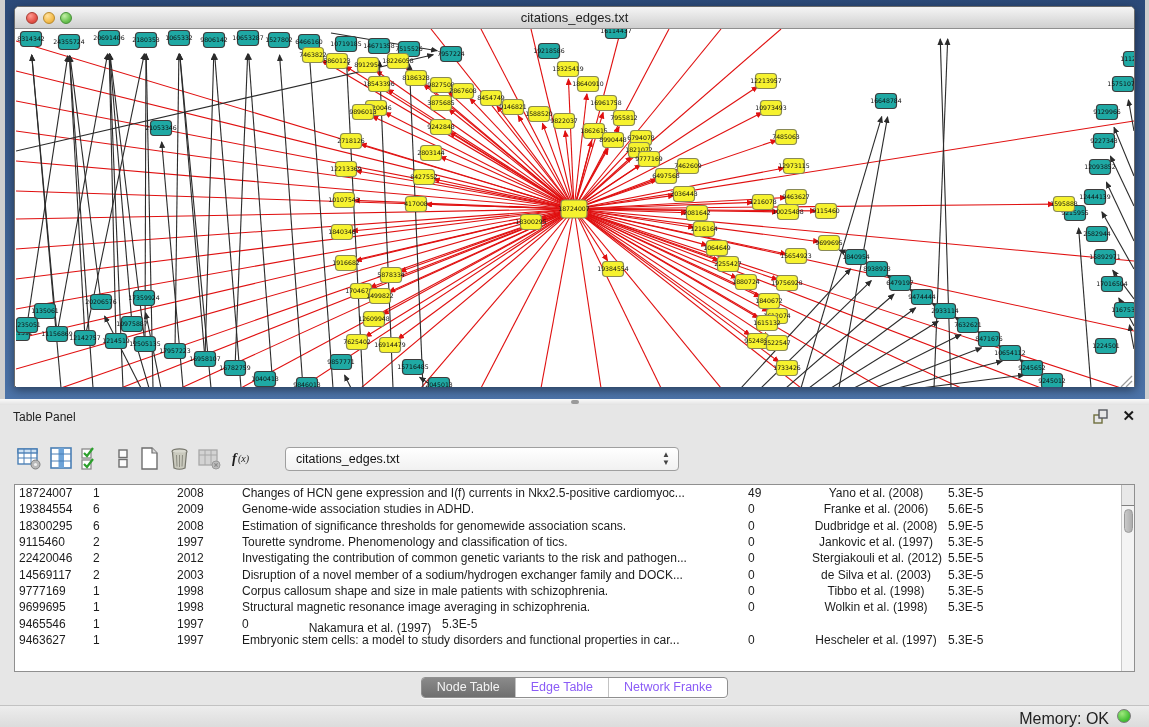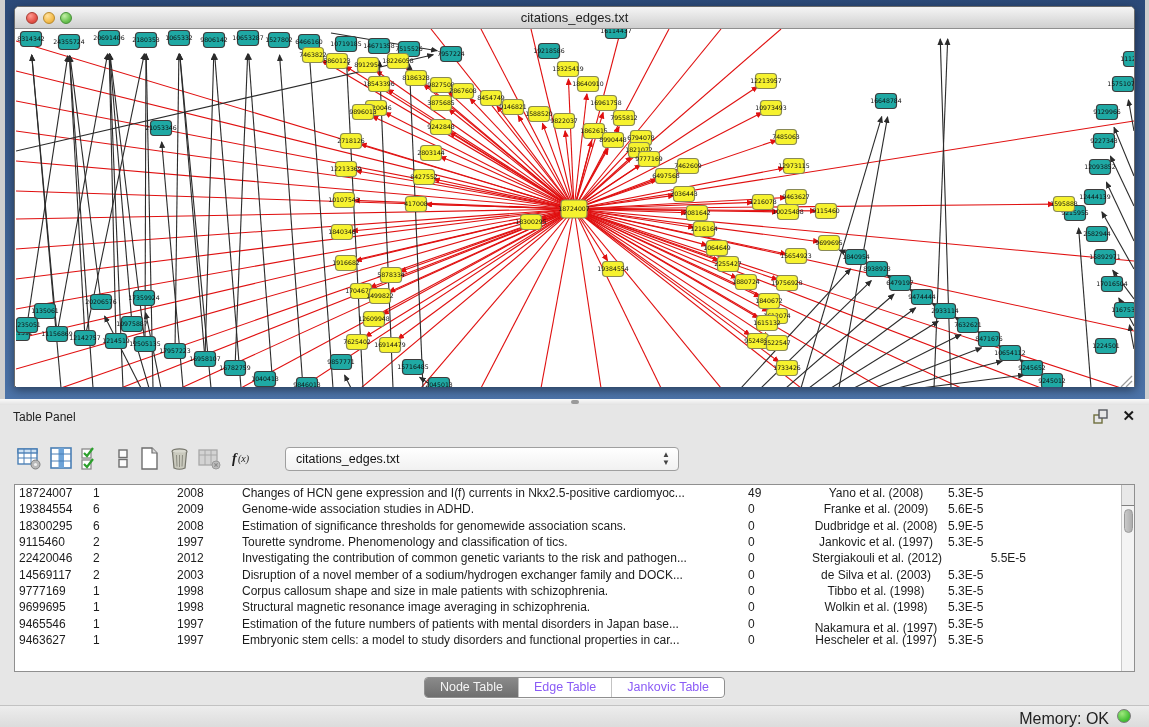--- a/index.html
+++ b/index.html
@@ -887,21 +887,21 @@
             <div class="tcell" style="width: 64px; text-align: left;">49</div>
             <div class="tcell" style="width: 136px; text-align: center;">Yano et al. (2008)</div>
             <div class="tcell" style="width: 86px; text-align: left;">5.3E-5</div>
           </div>
           <div class="trow">
             <div class="tcell" style="width: 74px; text-align: left;">19384554</div>
             <div class="tcell" style="width: 84px; text-align: left;">6</div>
             <div class="tcell" style="width: 65px; text-align: left;">2009</div>
             <div class="tcell" style="width: 506px; text-align: left;">Genome-wide association studies in ADHD.</div>
             <div class="tcell" style="width: 64px; text-align: left;">0</div>
-            <div class="tcell" style="width: 136px; text-align: center;">Franke et al. (2009)</div>
+            <div class="tcell" style="width: 136px; text-align: center;">Franke et al. (2006)</div>
             <div class="tcell" style="width: 86px; text-align: left;">5.6E-5</div>
           </div>
           <div class="trow">
             <div class="tcell" style="width: 74px; text-align: left;">18300295</div>
             <div class="tcell" style="width: 84px; text-align: left;">6</div>
             <div class="tcell" style="width: 65px; text-align: left;">2008</div>
             <div class="tcell" style="width: 506px; text-align: left;">Estimation of significance thresholds for genomewide association scans.</div>
             <div class="tcell" style="width: 64px; text-align: left;">0</div>
             <div class="tcell" style="width: 136px; text-align: center;">Dudbridge et al. (2008)</div>
             <div class="tcell" style="width: 86px; text-align: left;">5.9E-5</div>
@@ -915,21 +915,21 @@
             <div class="tcell" style="width: 136px; text-align: center;">Jankovic et al. (1997)</div>
             <div class="tcell" style="width: 86px; text-align: left;">5.3E-5</div>
           </div>
           <div class="trow">
             <div class="tcell" style="width: 74px; text-align: left;">22420046</div>
             <div class="tcell" style="width: 84px; text-align: left;">2</div>
             <div class="tcell" style="width: 65px; text-align: left;">2012</div>
             <div class="tcell" style="width: 506px; text-align: left;">Investigating the contribution of common genetic variants to the risk and pathogen...</div>
             <div class="tcell" style="width: 64px; text-align: left;">0</div>
             <div class="tcell" style="width: 136px; text-align: center;">Stergiakouli et al. (2012)</div>
-            <div class="tcell" style="width: 86px; text-align: right;">5.5E-5</div>
+            <div class="tcell" style="width: 86px; text-align: left;">5.5E-5</div>
           </div>
           <div class="trow">
             <div class="tcell" style="width: 74px; text-align: left;">14569117</div>
             <div class="tcell" style="width: 84px; text-align: left;">2</div>
             <div class="tcell" style="width: 65px; text-align: left;">2003</div>
             <div class="tcell" style="width: 506px; text-align: left;">Disruption of a novel member of a sodium/hydrogen exchanger family and DOCK...</div>
             <div class="tcell" style="width: 64px; text-align: left;">0</div>
             <div class="tcell" style="width: 136px; text-align: center;">de Silva et al. (2003)</div>
             <div class="tcell" style="width: 86px; text-align: left;">5.3E-5</div>
           </div>
@@ -948,21 +948,20 @@
             <div class="tcell" style="width: 65px; text-align: left;">1998</div>
             <div class="tcell" style="width: 506px; text-align: left;">Structural magnetic resonance image averaging in schizophrenia.</div>
             <div class="tcell" style="width: 64px; text-align: left;">0</div>
             <div class="tcell" style="width: 136px; text-align: center;">Wolkin et al. (1998)</div>
             <div class="tcell" style="width: 86px; text-align: left;">5.3E-5</div>
           </div>
           <div class="trow">
             <div class="tcell" style="width: 74px; text-align: left;">9465546</div>
             <div class="tcell" style="width: 84px; text-align: left;">1</div>
             <div class="tcell" style="width: 65px; text-align: left;">1997</div>
-            <div class="tcell" style="width: 506px; text-align: left;">Estimation of the future numbers of patients with mental disorders in Japan base...</div>
             <div class="tcell" style="width: 64px; text-align: left;">0</div>
             <div class="tcell" style="width: 136px; text-align: center; margin-top: 8px;">Nakamura et al. (1997)</div>
             <div class="tcell" style="width: 86px; text-align: left;">5.3E-5</div>
           </div>
           <div class="trow">
             <div class="tcell" style="width: 74px; text-align: left;">9463627</div>
             <div class="tcell" style="width: 84px; text-align: left;">1</div>
             <div class="tcell" style="width: 65px; text-align: left;">1997</div>
             <div class="tcell" style="width: 506px; text-align: left;">Embryonic stem cells: a model to study disorders and functional properties in car...</div>
             <div class="tcell" style="width: 64px; text-align: left;">0</div>
@@ -973,21 +972,21 @@
       <div id="vscroll">
         <div class="thumb"></div>
       </div>
       <div id="hcorner"></div>
     </div>
 
     <div id="tabbar">
       <div id="seg">
           <div class="seg-tab active">Node Table</div>
           <div class="seg-tab">Edge Table</div>
-          <div class="seg-tab">Jankovic Table</div>
+          <div class="seg-tab">Network Franke</div>
         </div>
     </div>
 
     <div id="statusbar">
       <span id="mem-label">Memory: OK</span>
       <span id="mem-dot"></span>
     </div>
   </div>
 </div>
 

